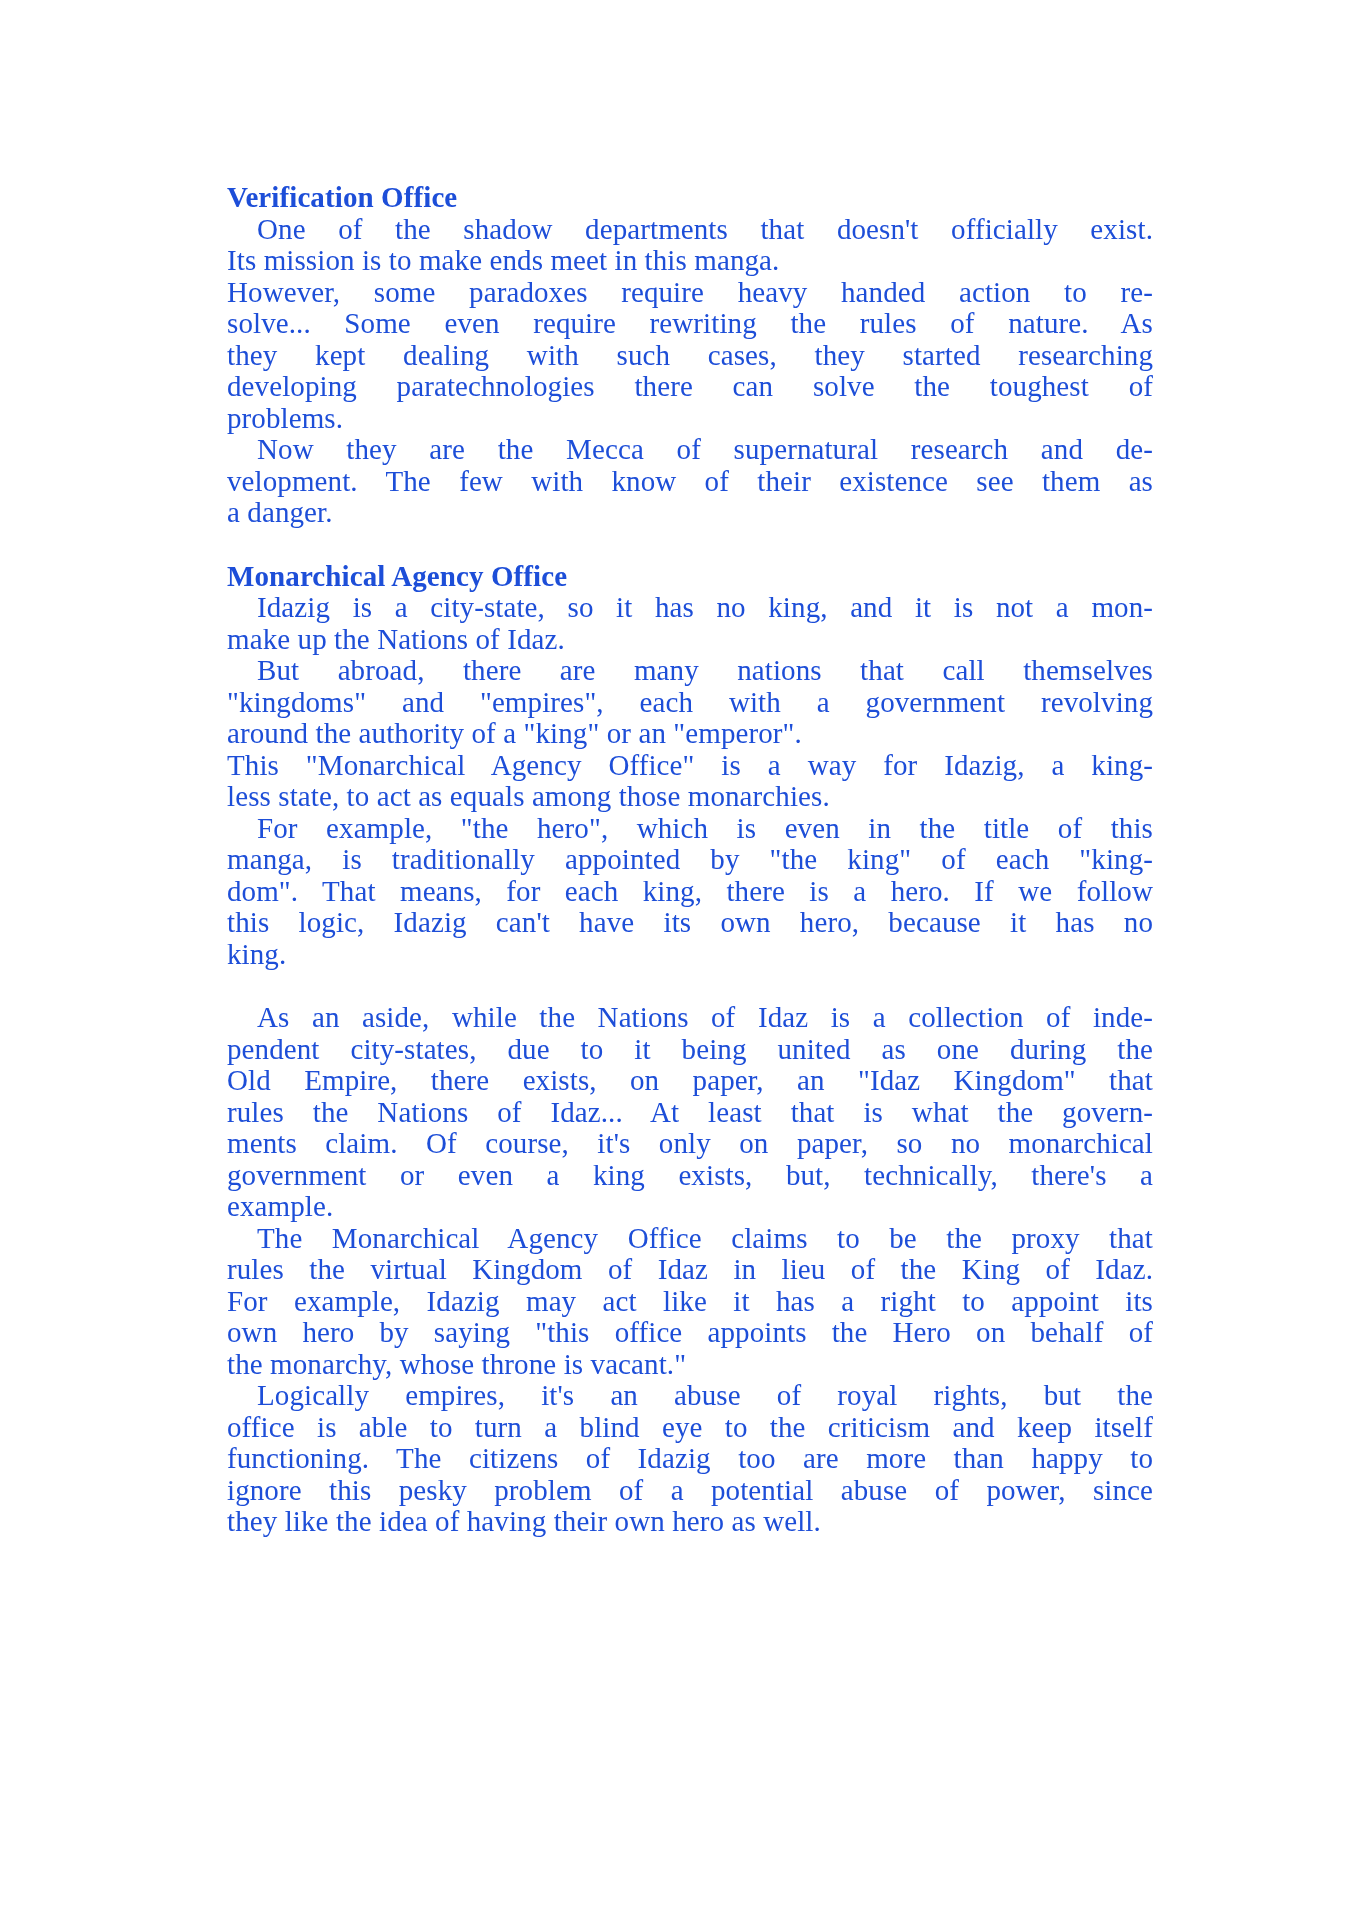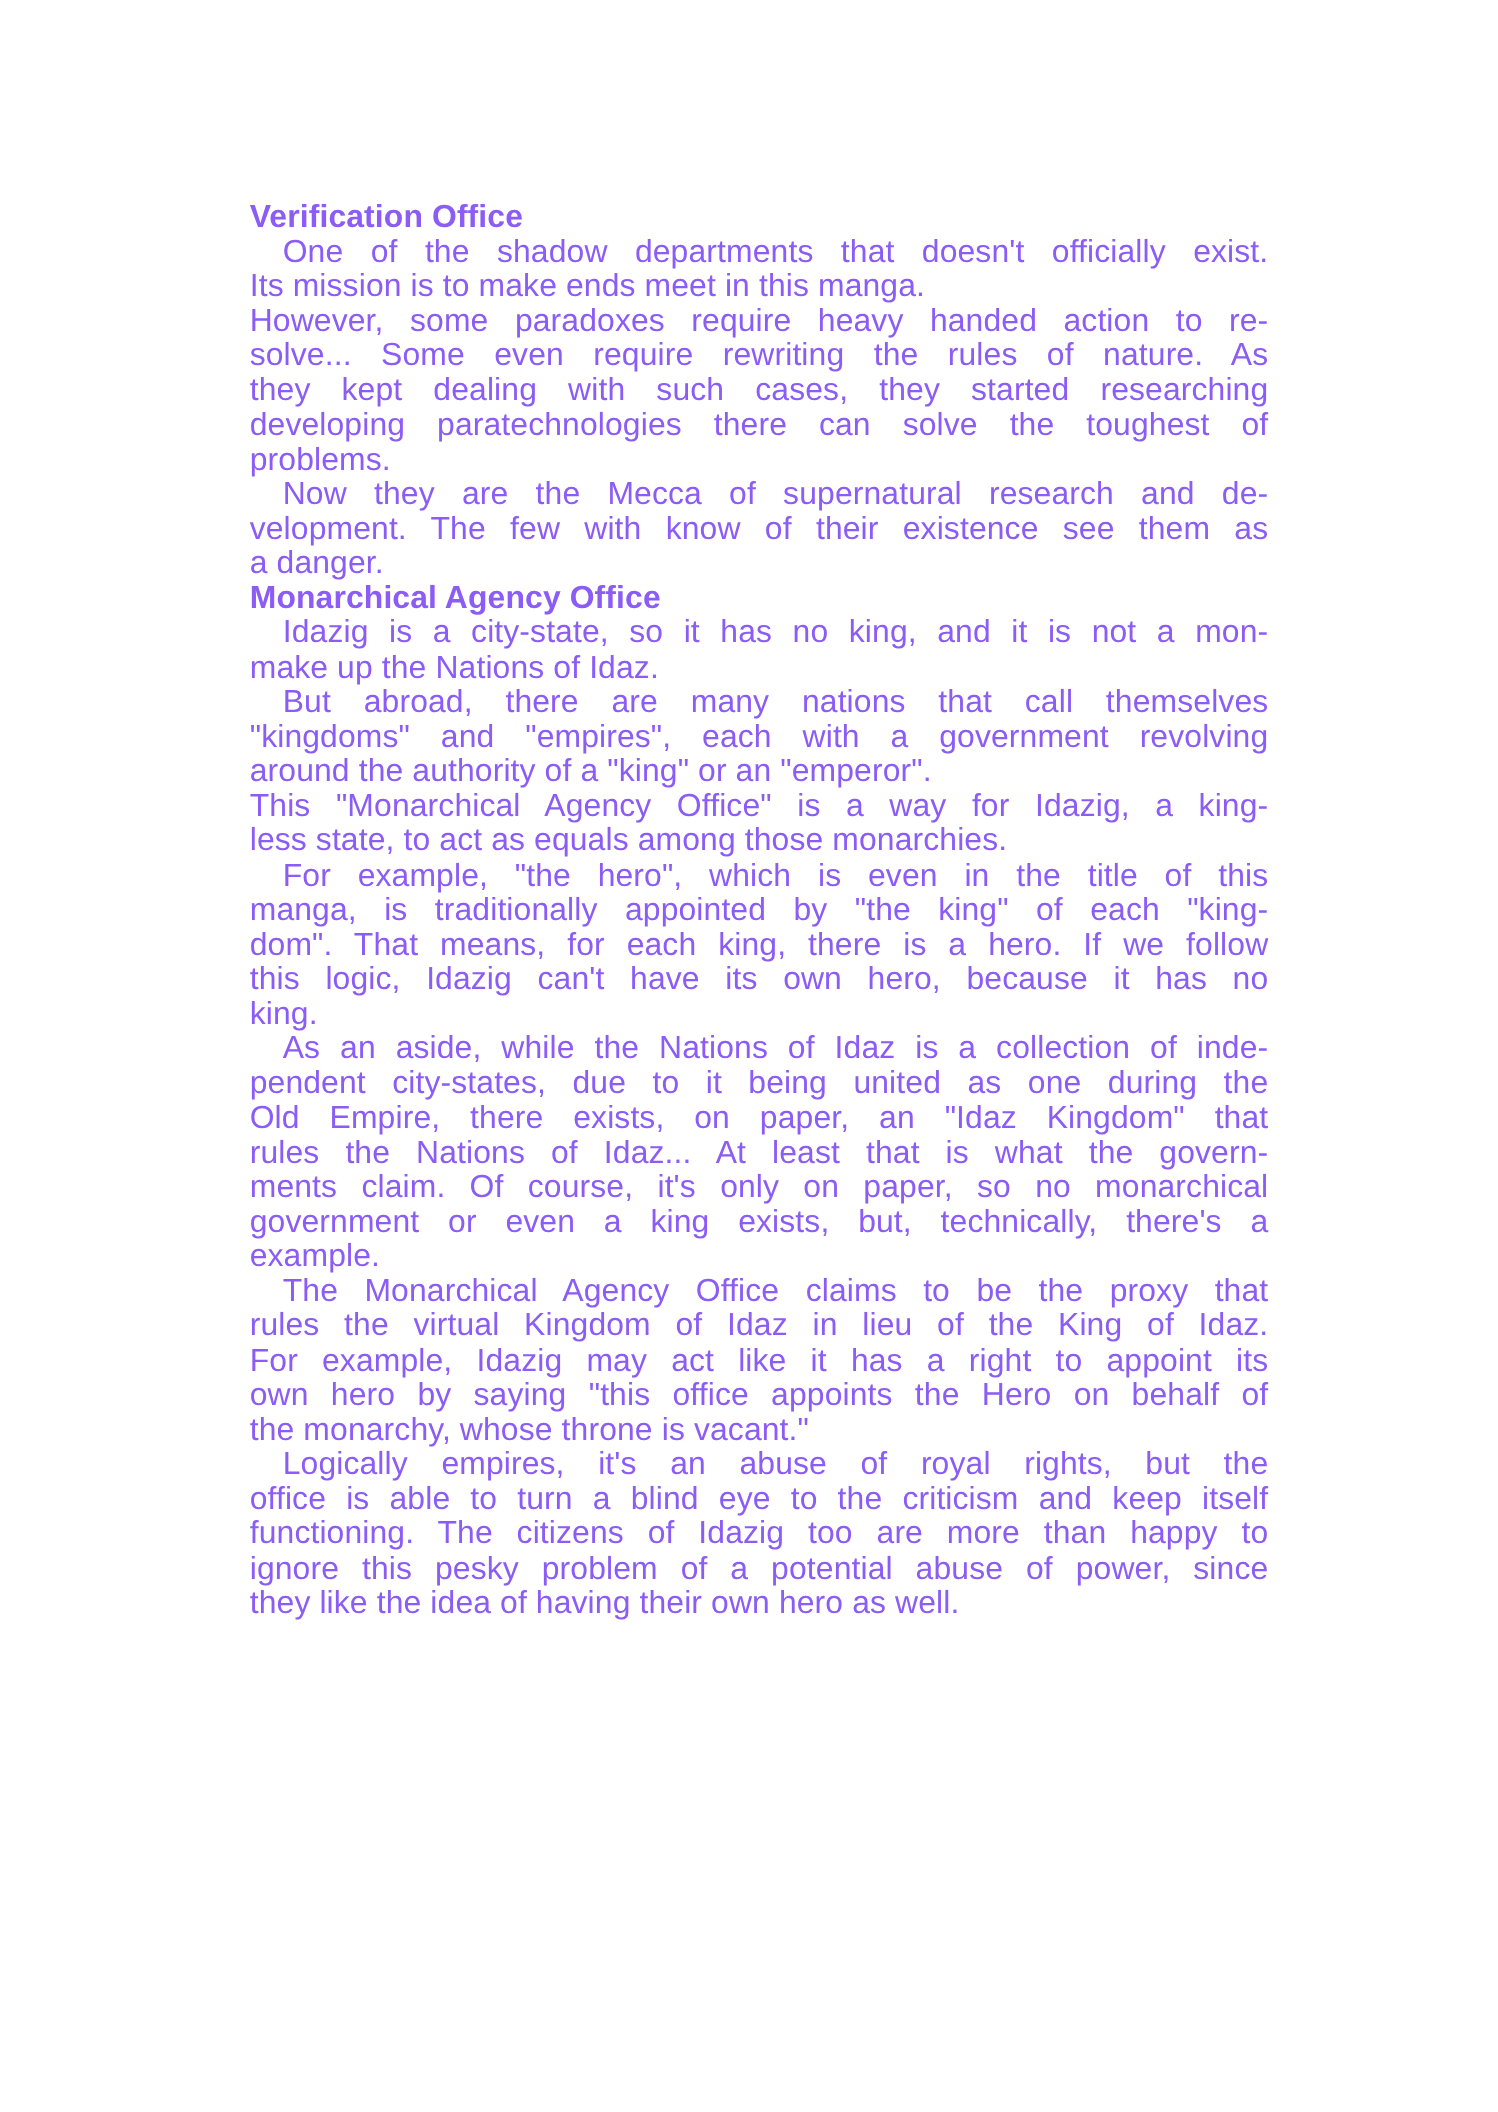--- a/index.html
+++ b/index.html
@@ -6,33 +6,34 @@
     margin: 0;
     padding: 0;
     background: #ffffff;
   }
   .page {
     position: relative;
     width: 1362px;
     height: 1920px;
     background: #ffffff;
     overflow: hidden;
-    font-family: Liberation Sans, sans-serif;
-    color: #8b5cf6;
+    font-family: Liberation Serif, serif;
+    color: #1d4ed8;
   }
   .doc {
     position: absolute;
     left: 227px;
     top: 182px;
     width: 926px;
     font-size: 29px;
     line-height: 31.5px;
     letter-spacing: 0.1px;
   }
   .doc-section + .doc-section {
+    margin-top: 32px;
   }
   .heading {
     font-weight: bold;
   }
   .line {
     min-height: 31.5px;
   }
   .line.j {
     text-align: justify;
     -moz-text-align-last: justify;

